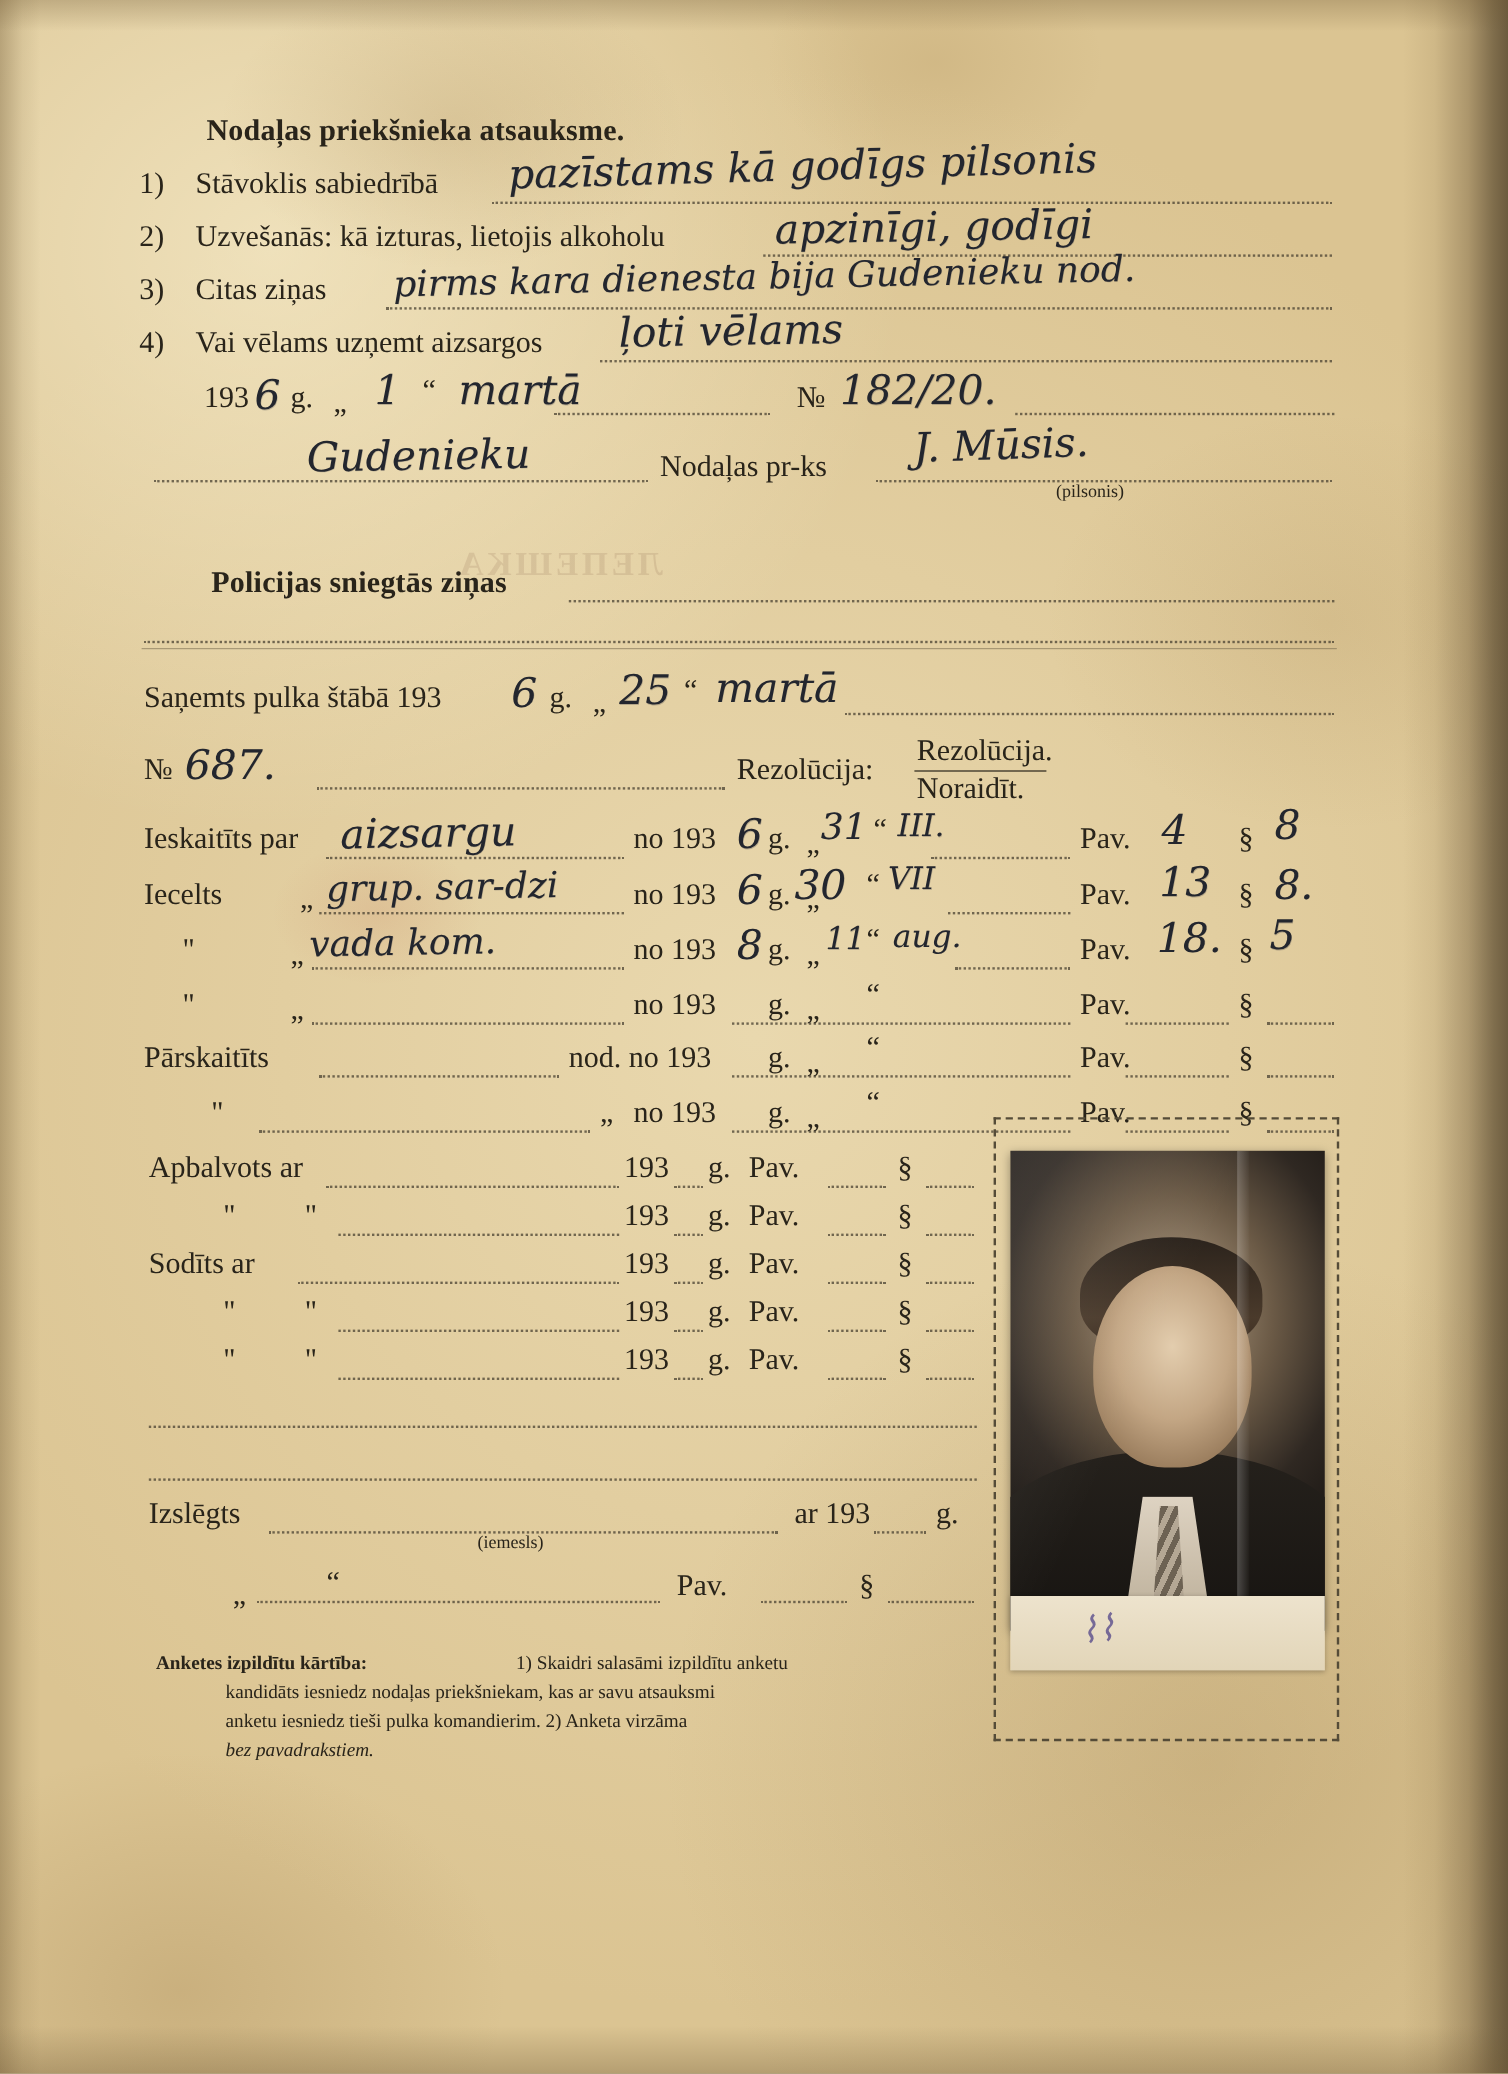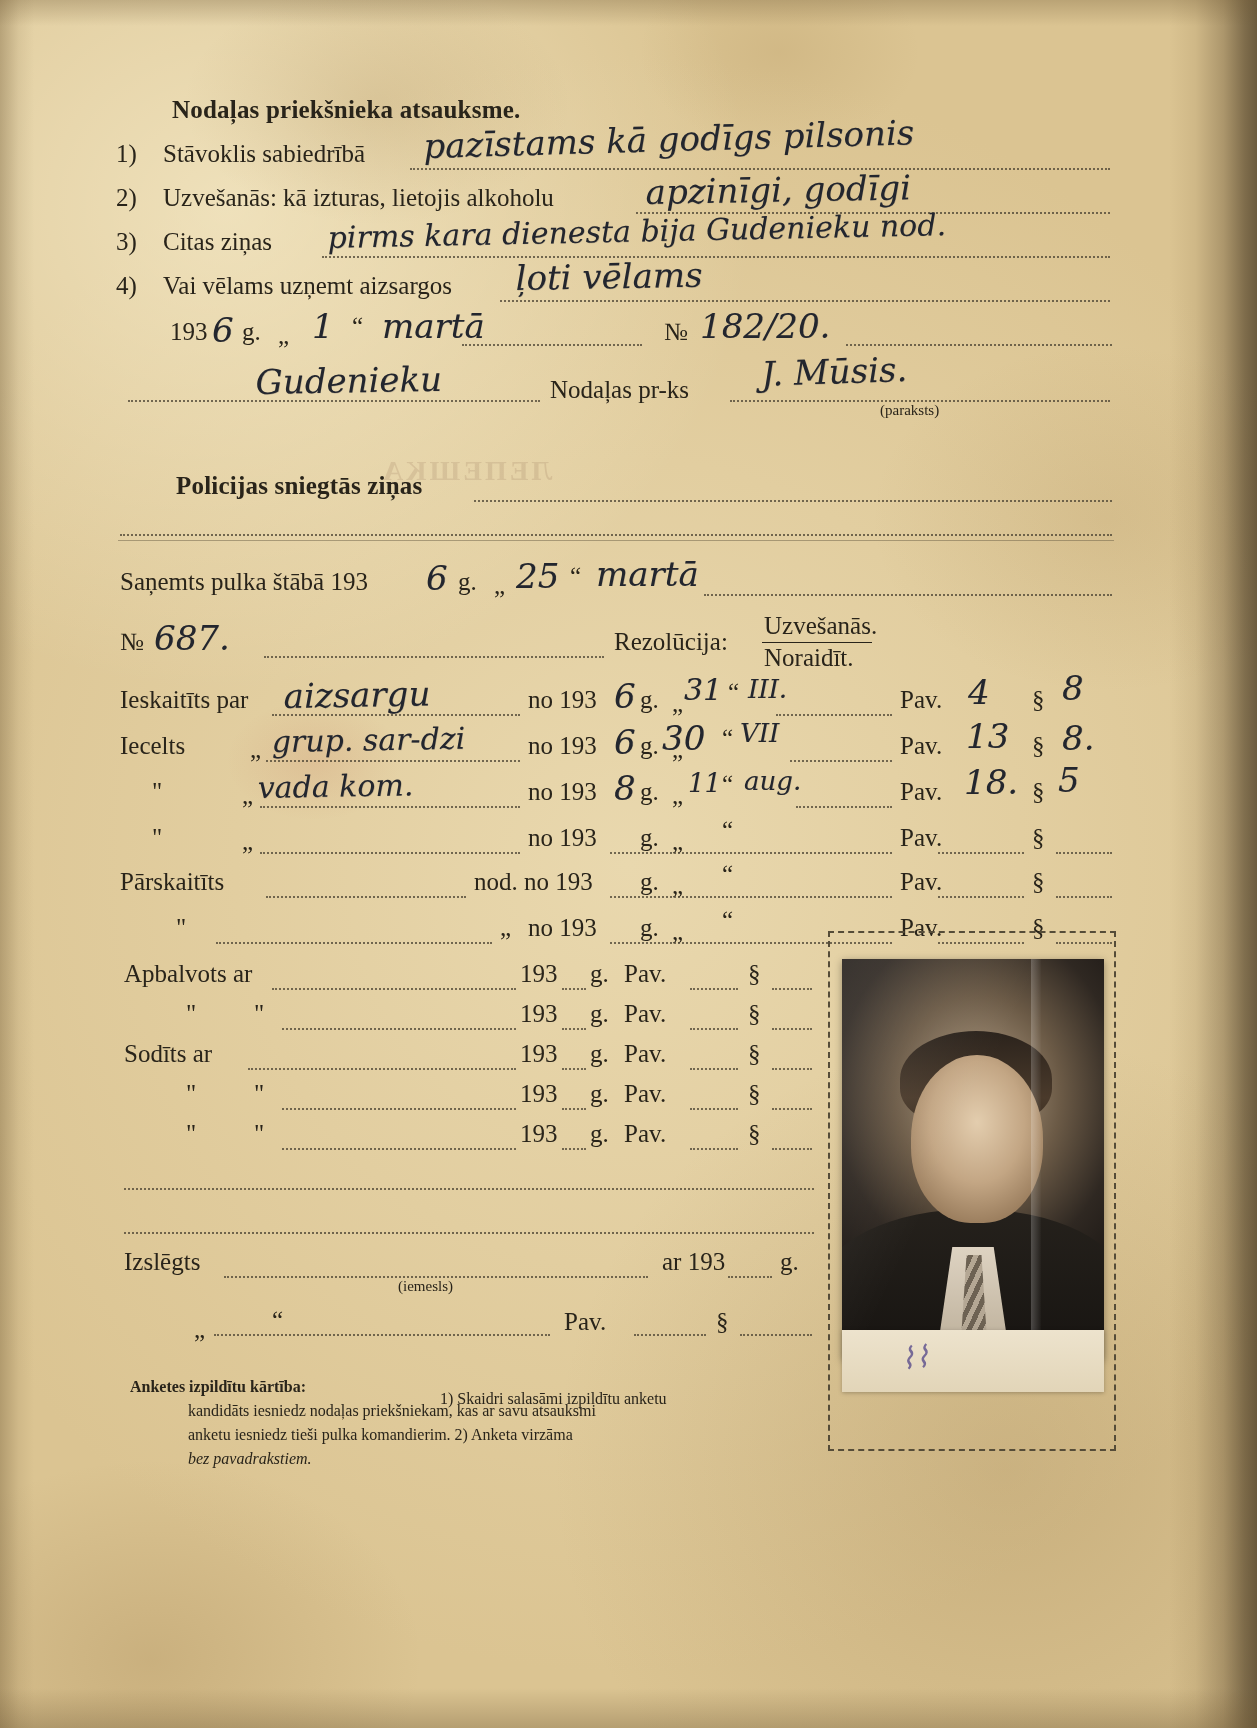--- a/index.html
+++ b/index.html
@@ -233,41 +233,41 @@
     <div class="dots" style="left:462px; top:344px; width:180px;"></div>
     <div class="pr lbl" style="left:664px; top:318px;">№</div>
     <div class="hw hw-lg" style="left:700px; top:306px;">182/20.</div>
     <div class="dots" style="left:846px; top:344px; width:266px;"></div>
 
     <div class="hw hw-lg" style="left:256px; top:362px; transform:rotate(-1deg);">Gudenieku</div>
     <div class="dots" style="left:128px; top:400px; width:412px;"></div>
     <div class="pr lbl" style="left:550px; top:376px;">Nodaļas pr-ks</div>
     <div class="dots" style="left:730px; top:400px; width:380px;"></div>
     <div class="hw hw-lg" style="left:762px; top:354px; transform:rotate(-2deg);">J. Mūsis.</div>
-    <div class="pr tiny" style="left:880px; top:402px;">(paraksts)</div>
+    <div class="pr tiny" style="left:880px; top:402px;">(pilsonis)</div>
 
     <div class="pr hdr" style="left:176px; top:472px;">Policijas sniegtās ziņas</div>
     <div class="dots" style="left:474px; top:500px; width:638px;"></div>
     <div class="dots" style="left:120px; top:534px; width:992px;"></div>
     <div class="solidline" style="left:118px; top:540px; width:996px;"></div>
 
     <div class="pr lbl" style="left:120px; top:568px;">Saņemts pulka štābā 193</div>
     <div class="hw hw-lg" style="left:426px; top:558px;">6</div>
     <div class="pr lbl" style="left:458px; top:568px;">g.</div>
     <div class="pr lbl" style="left:494px; top:572px;">„</div>
     <div class="hw hw-lg" style="left:516px; top:556px;">25</div>
     <div class="pr lbl" style="left:570px; top:562px;">“</div>
     <div class="hw hw-lg" style="left:596px; top:554px;">martā</div>
     <div class="dots" style="left:704px; top:594px; width:408px;"></div>
 
     <div class="pr lbl" style="left:120px; top:628px;">№</div>
     <div class="hw hw-lg" style="left:154px; top:618px;">687.</div>
     <div class="dots" style="left:264px; top:656px; width:340px;"></div>
     <div class="pr lbl" style="left:614px; top:628px;">Rezolūcija:</div>
-    <div class="pr lbl" style="left:764px; top:612px;">Uzvešanās.</div>
+    <div class="pr lbl" style="left:764px; top:612px;">Rezolūcija.</div>
     <div class="solidline" style="left:762px; top:642px; width:110px; border-bottom:1px solid #29241a; opacity:1;"></div>
     <div class="pr lbl" style="left:764px; top:644px;">Noraidīt.</div>
 
     <div class="pr lbl" style="left:120px; top:686px;">Ieskaitīts par</div>
     <div class="hw hw-lg" style="left:284px; top:676px; transform:rotate(-1deg);">aizsargu</div>
     <div class="dots" style="left:272px; top:714px; width:248px;"></div>
     <div class="pr lbl" style="left:528px; top:686px;">no 193</div>
     <div class="hw hw-lg" style="left:614px; top:676px;">6</div>
     <div class="pr lbl" style="left:640px; top:686px;">g.</div>
     <div class="pr lbl" style="left:672px; top:690px;">„</div>
@@ -430,21 +430,21 @@
       <div class="tie"></div>
       <div class="hair"></div>
       <div class="face"></div>
       <div class="crease"></div>
       <div class="gloss"></div>
     </div>
     <div id="photo-strip"></div>
     <div id="photo-stamp">⌇⌇</div>
 
     <div class="pr small bold" style="left:130px; top:1378px;">Anketes izpildītu kārtība:</div>
-    <div class="pr small" style="left:440px; top:1378px;margin-top:12px;"> 1) Skaidri salasāmi izpildītu anketu</div>
+    <div class="pr small" style="left:430px; top:1378px;"> 1) Skaidri salasāmi izpildītu anketu</div>
     <div class="pr small" style="left:188px; top:1402px;">kandidāts iesniedz nodaļas priekšniekam, kas ar savu atsauksmi</div>
     <div class="pr small" style="left:188px; top:1426px;">anketu iesniedz tieši pulka komandierim. 2) Anketa virzāma</div>
     <div class="pr small" style="left:188px; top:1450px;font-style:italic;">bez pavadrakstiem.</div>
 
   </div>
 
   <div id="left-edge"></div>
   <div id="right-fold"></div>
   <div id="top-edge"></div>
   <div id="bottom-edge"></div>

